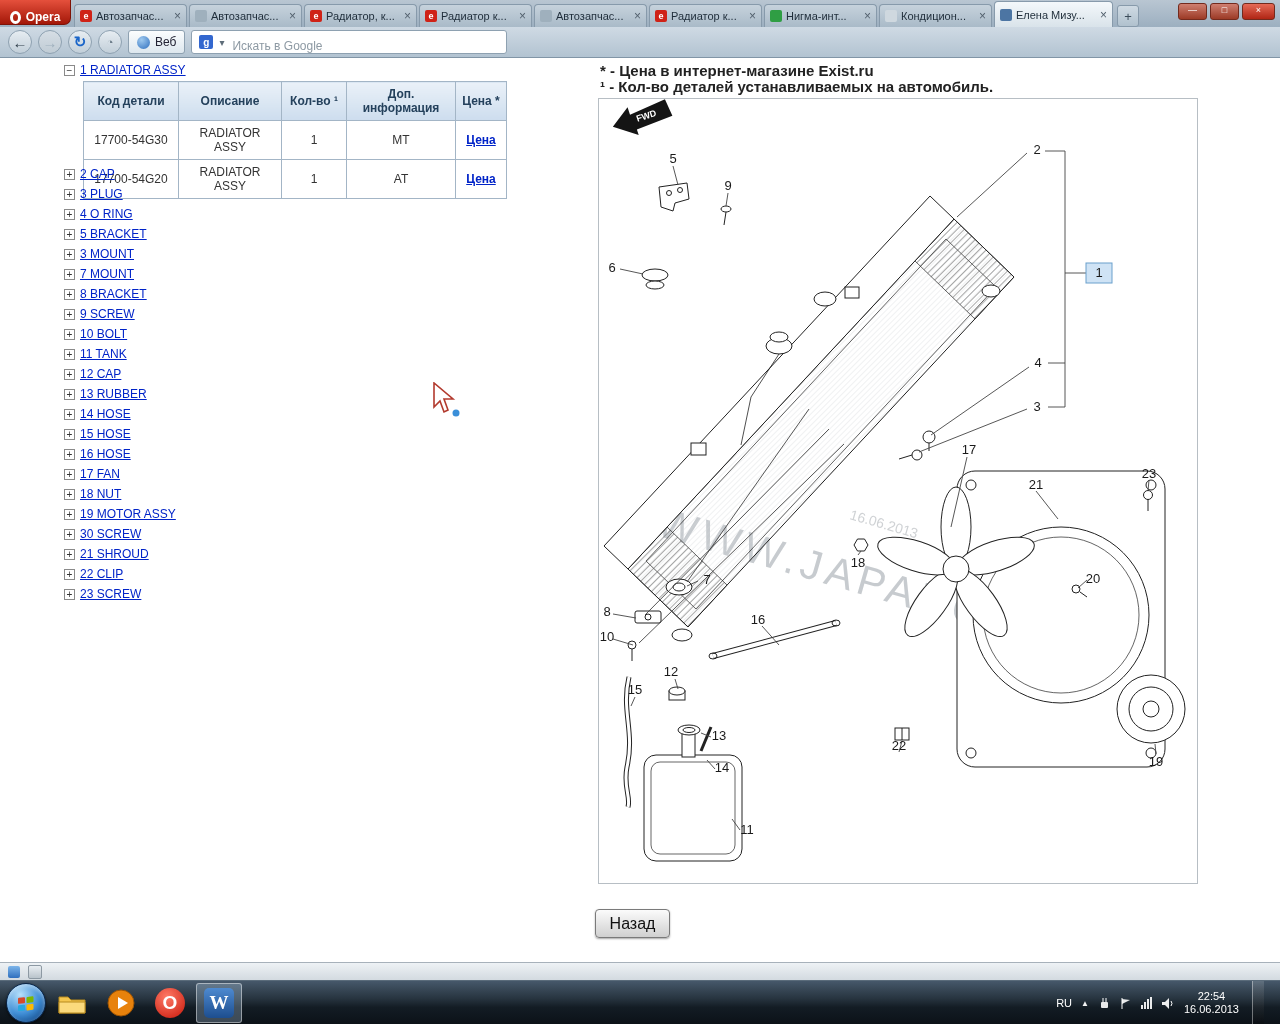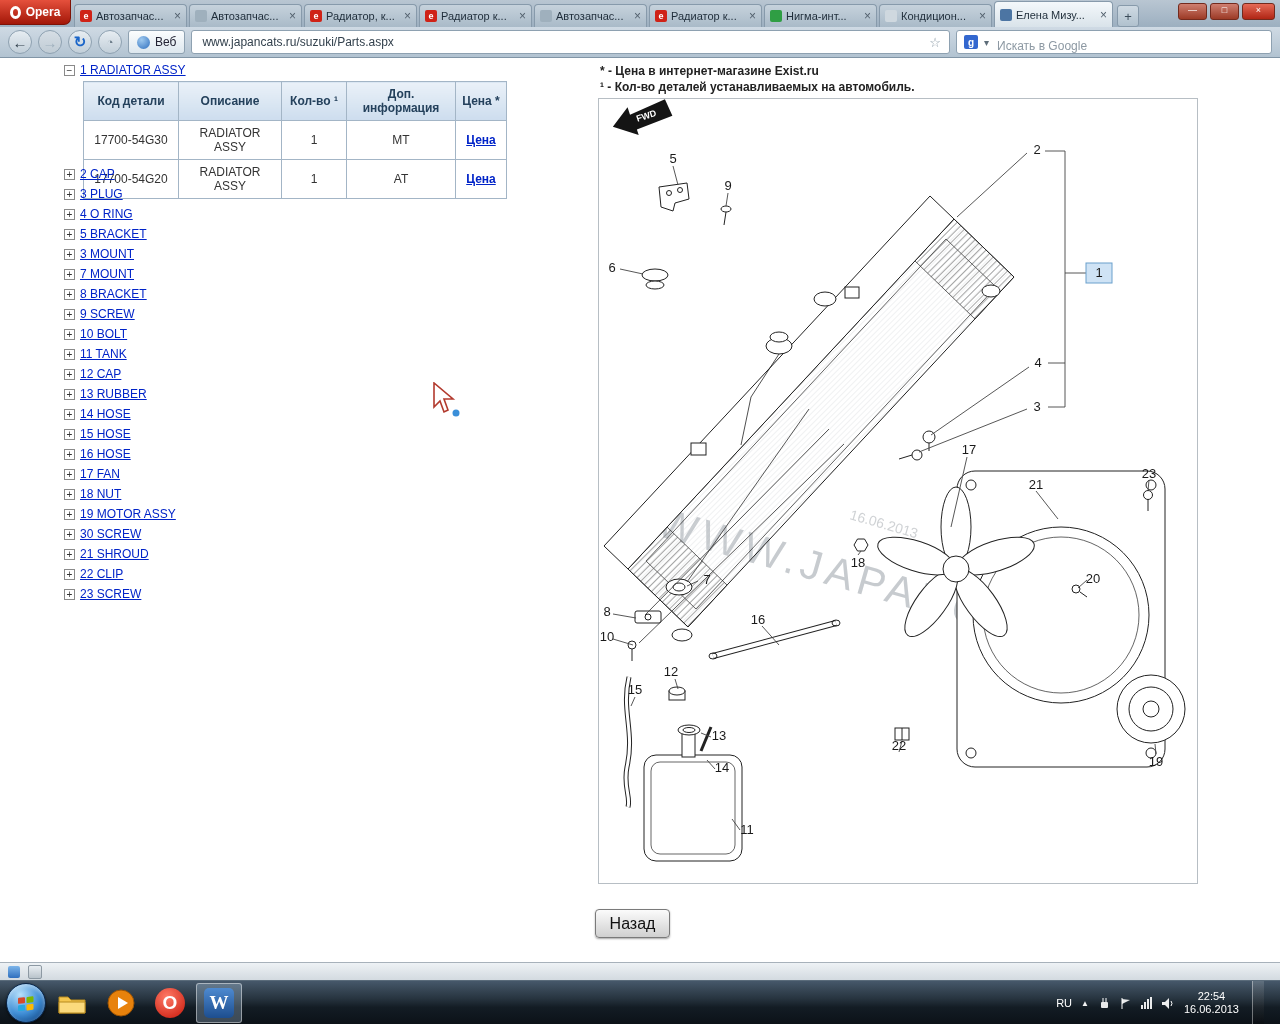--- a/index.html
+++ b/index.html
@@ -4,21 +4,21 @@
 <style>
   html,body{margin:0;padding:0;}
   body{width:1280px;height:1024px;overflow:hidden;font-family:"Liberation Sans",sans-serif;background:#fff;}
   .screen{position:relative;width:1280px;height:1024px;background:#fff;}
 
   
   .chrome-top{position:absolute;top:0;left:0;width:1280px;height:27px;
     background:linear-gradient(#b9c6d2,#9cafc0);border-bottom:1px solid #7e93a5;}
   .opera-btn{position:absolute;left:0;top:0;width:70px;height:24px;
     background:linear-gradient(#e5503c,#a31708);border-radius:0 0 7px 0;border:1px solid #7e1206;border-top:none;border-left:none;
-    color:#fff;font-size:12px;font-weight:bold;display:flex;align-items:center;justify-content:center;gap:5px;cursor:default;}
+    color:#fff;font-size:12px;font-weight:bold;display:flex;align-items:flex-end;justify-content:center;gap:5px;cursor:default;}
   .opera-o{width:11px;height:13px;border:3px solid #fff;border-radius:50%;box-sizing:border-box;background:transparent;}
   .tab-strip{position:absolute;left:74px;top:1px;height:26px;display:flex;align-items:flex-end;}
   .tab{height:22px;width:101px;display:flex;align-items:center;gap:4px;padding:0 5px;margin-right:2px;
     background:linear-gradient(#c6d2dc,#a9bac8);border:1px solid #87ML;border:1px solid #879aab;border-bottom:none;
     border-radius:4px 4px 0 0;font-size:11px;color:#1f2d3a;overflow:hidden;}
   .tab.active{height:25px;background:linear-gradient(#f4f8fb,#d9e3ea);width:107px;}
   .tab .favicon{flex:none;width:12px;height:12px;border-radius:2px;color:#fff;font-size:9px;font-weight:bold;
     display:flex;align-items:center;justify-content:center;}
   .tab .label{flex:1;white-space:nowrap;overflow:hidden;}
   .tab .close{flex:none;color:#53616e;font-size:12px;line-height:12px;}
@@ -65,21 +65,21 @@
   .parts-table th,.parts-table td{border:1px solid #a3b5c6;font-size:12px;text-align:center;padding:5px 4px;}
   .parts-table th{background:linear-gradient(#eaf1f8,#cdddee);color:#24415c;font-weight:bold;}
   .parts-table td{color:#333;}
   .parts-table th:nth-child(1){width:86px;}
   .parts-table th:nth-child(2){width:94px;}
   .parts-table th:nth-child(3){width:56px;}
   .parts-table th:nth-child(4){width:100px;}
   .parts-table th:nth-child(5){width:42px;margin-top:20px;}
   .price-link{color:#0023c8;text-decoration:underline;font-weight:bold;cursor:pointer;}
 
-  .notes{position:absolute;left:600px;top:4px;font-size:12px;font-weight:bold;color:#222;line-height:16px;}
+  .notes{position:absolute;left:600px;top:4px;font-size:15px;font-weight:bold;color:#222;line-height:16px;}
 
   .diagram-box{position:absolute;left:598px;top:39px;width:600px;height:786px;box-sizing:border-box;
     border:1px solid #b7bec4;background:#fff;overflow:hidden;}
   svg text{font-family:"Liberation Sans",sans-serif;}
   #callouts text{font-size:13px;fill:#1a1a1a;text-anchor:middle;}
 
   .back-btn{position:absolute;left:595px;top:850px;width:73px;height:27px;border:1px solid #7a7a7a;border-radius:4px;
     background:linear-gradient(#fbfbfb,#d0d0d0);font-size:16px;color:#111;display:flex;align-items:center;justify-content:center;
     box-shadow:0 1px 2px rgba(0,0,0,.35);}
 
@@ -179,24 +179,20 @@
   </div>
 
   <div class="addressbar">
     <div class="nav-btn">←</div>
     <div class="nav-btn disabled">→</div>
     <div class="nav-btn reload">↻</div>
     <div class="nav-btn turbo">◔</div>
     <div class="web-btn">
       <span class="web-globe"></span>
       <span>Веб</span>
-    </div>
-    <div class="url-field">
-      <input type="text" value="www.japancats.ru/suzuki/Parts.aspx" style="">
-      <span class="url-star">☆</span>
     </div>
     <div class="search-field">
       <span class="g-icon">g</span>
       <span class="search-caret">▾</span>
       <input type="text" placeholder="Искать в Google" style="">
     </div>
   </div>
 
   <div class="page">
 

